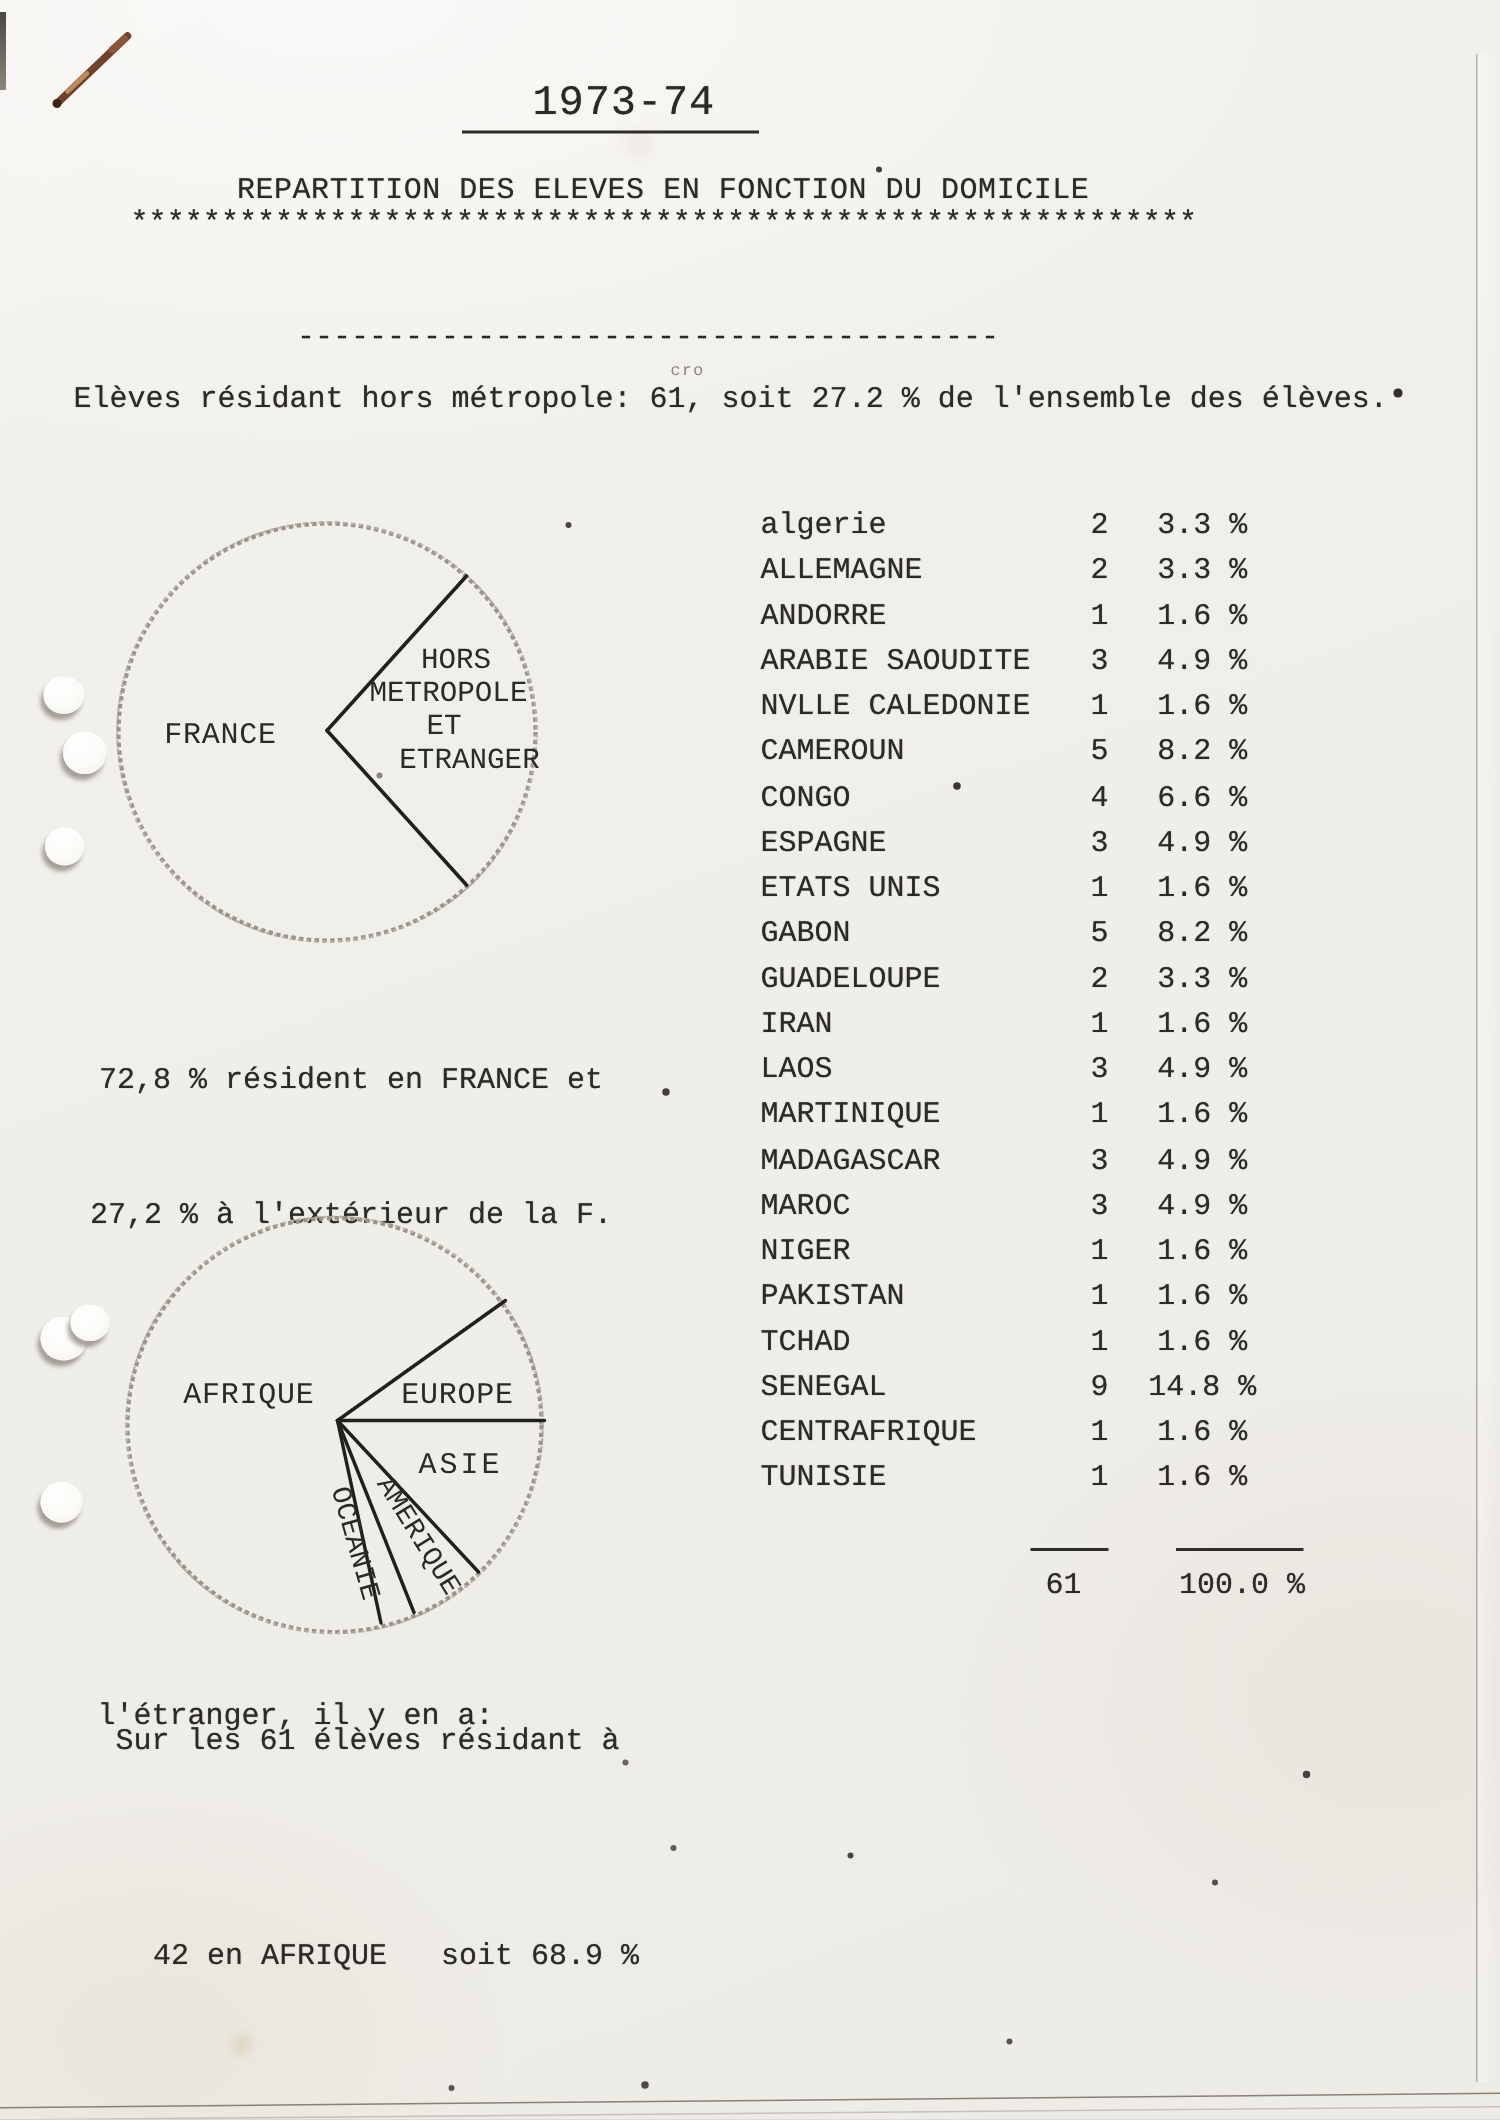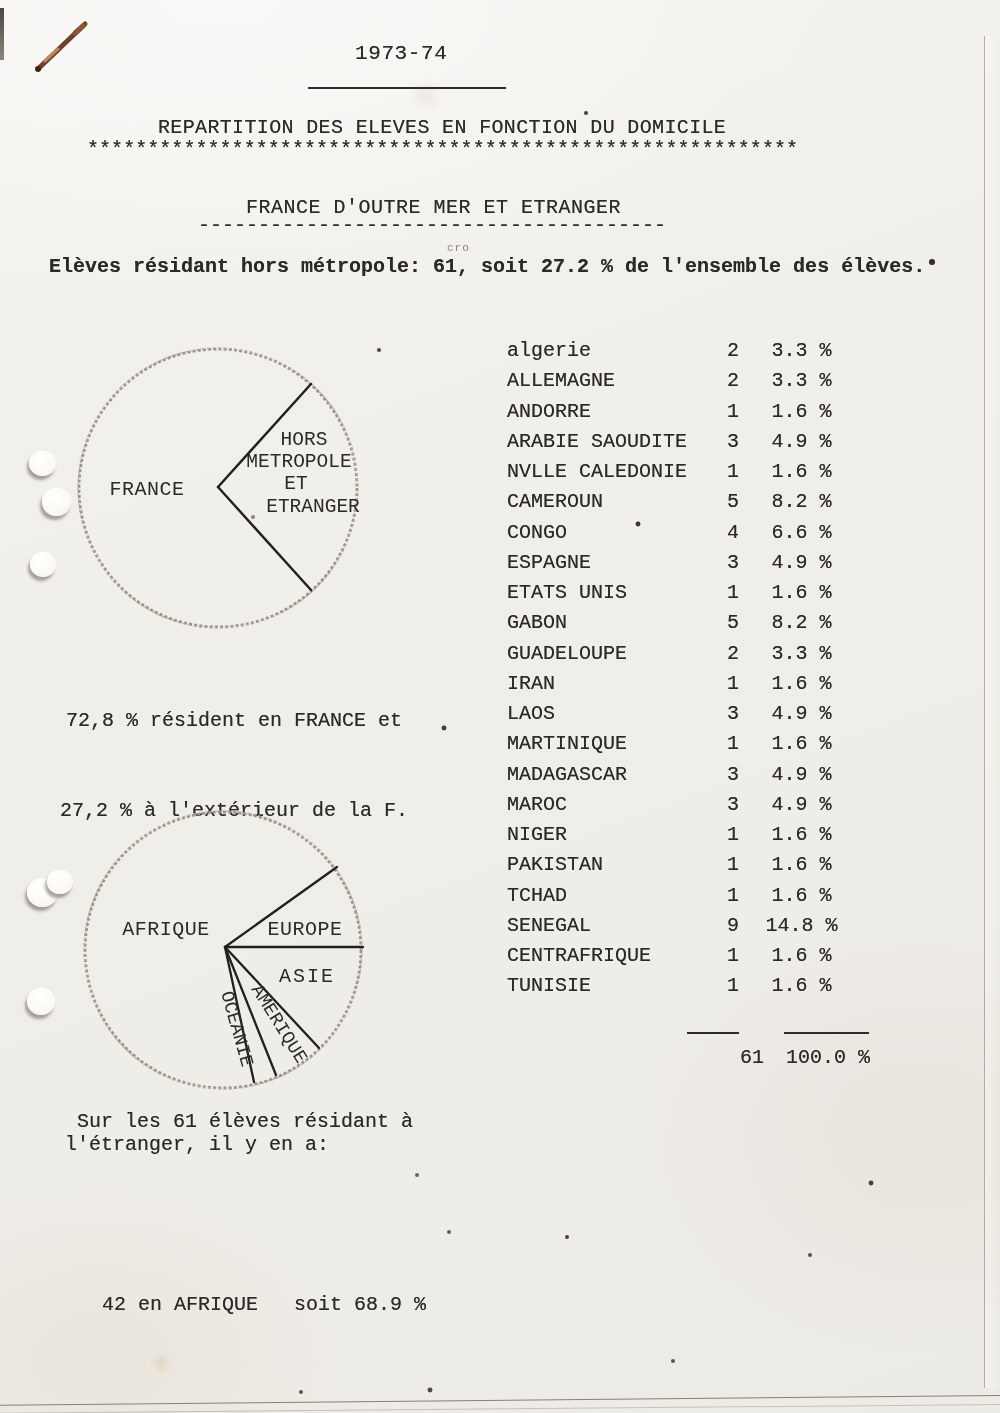--- a/index.html
+++ b/index.html
@@ -83,31 +83,30 @@
   <div class="hole" style="left:30px;top:552px;width:26px;height:25px;"></div>
   <div class="hole" style="left:27px;top:878px;width:31px;height:29px;"></div>
   <div class="hole" style="left:47px;top:870px;width:26px;height:24px;"></div>
   <div class="hole" style="left:27px;top:988px;width:28px;height:27px;"></div>
 
   <div class="edge-right"></div>
   <div class="edge-bottom"></div>
   <div class="edge-bottom2"></div>
   <div class="specks"></div>
 
-  <div class="t" style="left:355px;top:40px;font-size:21px;letter-spacing:.6px;">1973-74</div>
+  <div class="t" style="left:355px;top:56px;font-size:28px;letter-spacing:.6px;">1973-74</div>
   <div class="rule" style="left:308px;top:87px;width:198px;"></div>
 
   <div class="t" style="left:158px;top:114px;font-size:20px;letter-spacing:.35px;">REPARTITION DES ELEVES EN FONCTION DU DOMICILE</div>
   <div class="t stars" style="left:87px;top:136px;">***********************************************************</div>
 
-  <div class="t" style="left:246px;top:194px;letter-spacing:.5px;">FRANCE D'OUTRE MER ET ETRANGER</div>
   <div class="t" style="left:198px;top:212px;">---------------------------------------</div>
 
   <div class="t" style="left:447px;top:234px;font-size:11px;color:#8b857b;letter-spacing:1px;text-shadow:none;">cro</div>
-  <div class="t" style="left:49px;top:253px;font-weight:bold;">Elèves résidant hors métropole: 61, soit 27.2 % de l'ensemble des élèves.</div>
+  <div class="t" style="left:49px;top:253px;">Elèves résidant hors métropole: 61, soit 27.2 % de l'ensemble des élèves.</div>
 
   <svg style="position:absolute;left:58px;top:328px;" width="320" height="320" viewBox="0 0 320 320">
     <circle cx="160" cy="160" r="139" fill="none" stroke="#9a958b" stroke-width="2.8" stroke-dasharray="3 2.2"></circle>
     <circle cx="160" cy="160" r="139.8" fill="none" stroke="#b8b3a8" stroke-width="1.6" stroke-dasharray="2 3.4" transform="rotate(2 160 160)"></circle>
     <line x1="160" y1="159" x2="253" y2="56" stroke="#22201e" stroke-width="2.4" stroke-linecap="round"></line>
     <line x1="160" y1="159" x2="253" y2="262" stroke="#22201e" stroke-width="2.4" stroke-linecap="round"></line>
     <text x="89" y="167" text-anchor="middle" font-size="20" letter-spacing=".5">FRANCE</text>
     <text x="246" y="117" text-anchor="middle" font-size="19.5">HORS</text>
     <text x="241" y="139" text-anchor="middle" font-size="19.5">METROPOLE</text>
     <text x="238" y="161" text-anchor="middle" font-size="19.5">ET</text>
@@ -265,24 +264,24 @@
 
       <div class="tbl-row">
         <span class="tbl-country">TUNISIE</span>
         <span class="tbl-count">1</span>
         <span class="tbl-pct">1.6 %</span>
       </div>
     </div>
 
   <div class="sep" style="left:687px;top:1032px;width:52px;"></div>
   <div class="sep" style="left:784px;top:1032px;width:85px;"></div>
-  <div class="total" style="left:715px;top:1043px;width:49px;">61</div>
+  <div class="total" style="left:672px;top:1043px;width:49px;">61</div>
   <div class="total" style="left:765px;top:1043px;width:105px;">100.0 %</div>
 
-  <div class="t" style="left:77px;top:1108px;">Sur les 61 élèves résidant à</div>
+  <div class="t" style="left:77px;top:1148px;">Sur les 61 élèves résidant à</div>
   <div class="t" style="left:65px;top:1131px;">l'étranger, il y en a:</div>
 
   <div class="t" style="left:102px;top:1162px;line-height:31.7px;">
     
   
       <div>42 en AFRIQUE   soit 68.9 %</div>
     
       
     
       

